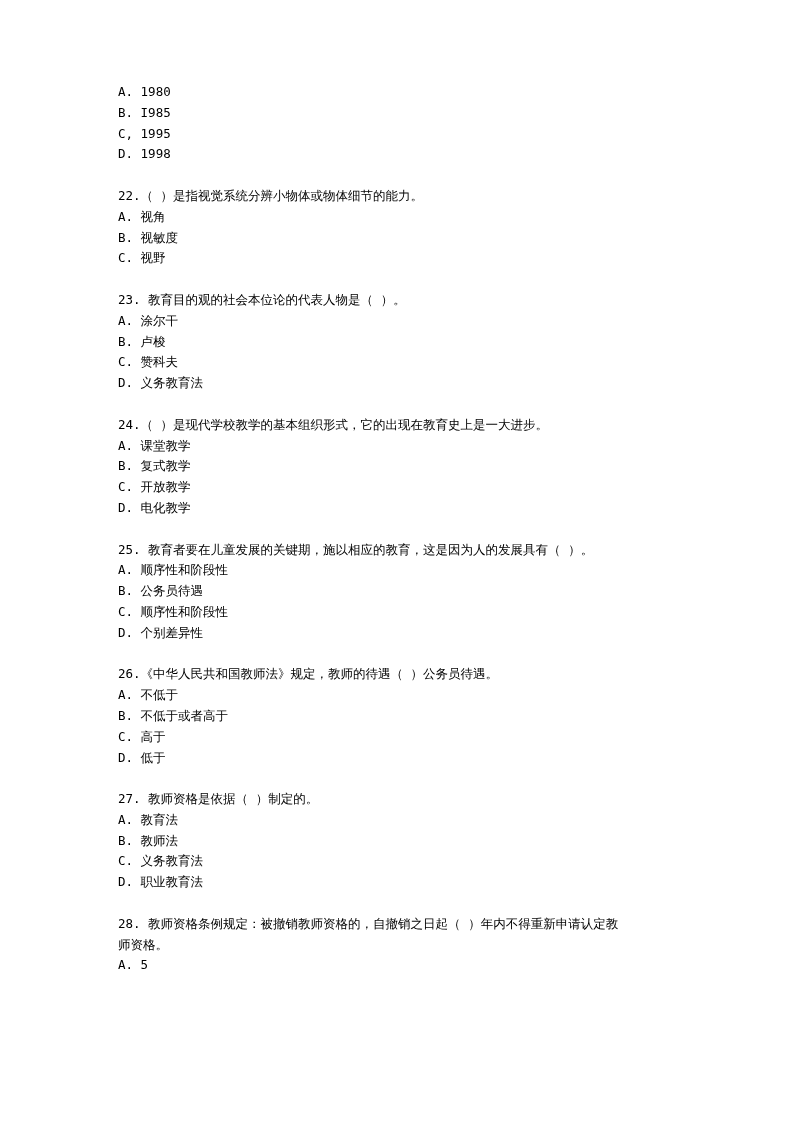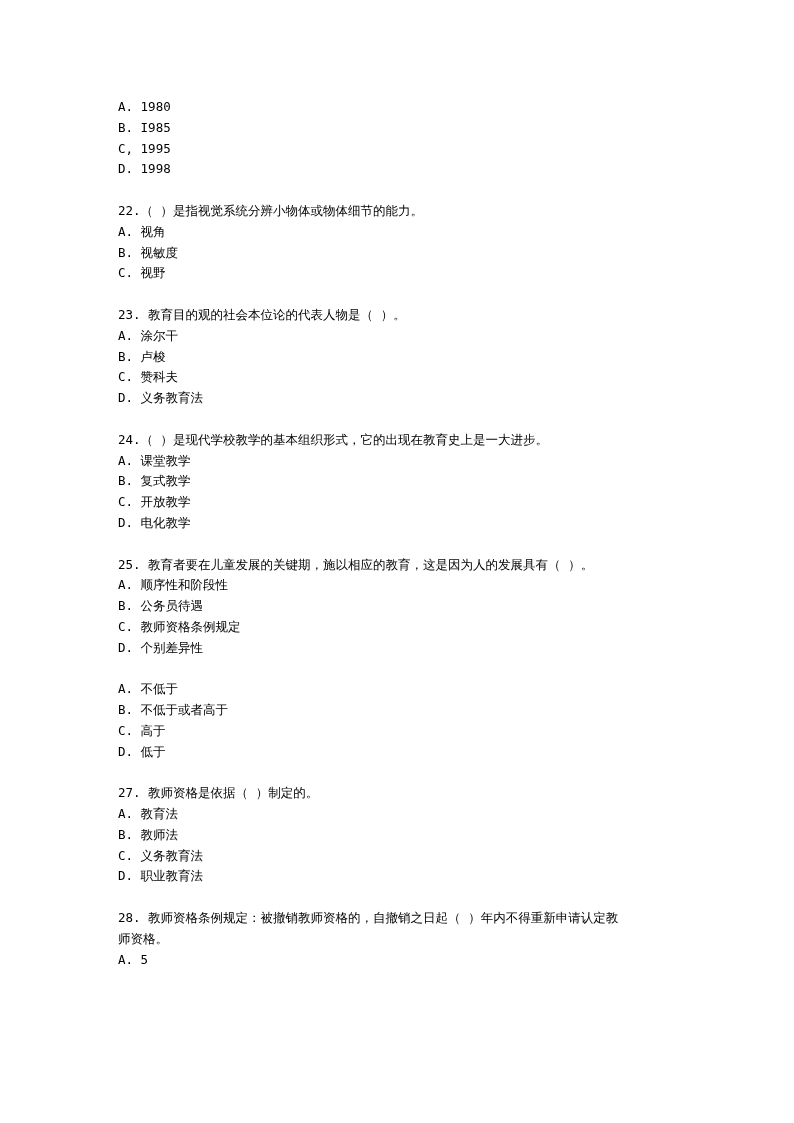--- a/index.html
+++ b/index.html
@@ -1,18 +1,18 @@
 <!DOCTYPE html>
 <html><head>
   <meta charset="utf-8">
   <style>
     html, body { margin:0; padding:0; background:#ffffff; }
     body { width:794px; height:1123px; position:relative; overflow:hidden;
       font-family: "DejaVu Sans Mono", "Liberation Mono", monospace; color:#000; }
-    .page { position:absolute; left:118px; top:97px; width:570px; }
+    .page { position:absolute; left:118px; top:82px; width:570px; }
     .line { font-size:12.5px; line-height:20.8px; height:20.8px; white-space:pre; letter-spacing:0px; }
     .gap { height:20.8px; }
   </style>
 </head>
 <body>
 
 <div class="page">
   <div class="line">A. 1980</div>
   <div class="line">B. I985</div>
   <div class="line">C, 1995</div>
@@ -35,24 +35,25 @@
   <div class="line">24.（ ）是现代学校教学的基本组织形式，它的出现在教育史上是一大进步。</div>
   <div class="line">A. 课堂教学</div>
   <div class="line">B. 复式教学</div>
   <div class="line">C. 开放教学</div>
   <div class="line">D. 电化教学</div>
   <div class="gap"></div>
 
   <div class="line">25. 教育者要在儿童发展的关键期，施以相应的教育，这是因为人的发展具有（ ）。</div>
   <div class="line">A. 顺序性和阶段性</div>
   <div class="line">B. 公务员待遇</div>
-  <div class="line">C. 教师资格条例规定</div>
+  <div class="line">C. 顺序性和阶段性</div>
   <div class="line">D. 个别差异性</div>
   <div class="gap"></div>
 
+  <div class="line">26.《中华人民共和国教师法》规定，教师的待遇（ ）公务员待遇。</div>
   <div class="line">A. 不低于</div>
   <div class="line">B. 不低于或者高于</div>
   <div class="line">C. 高于</div>
   <div class="line">D. 低于</div>
   <div class="gap"></div>
 
   <div class="line">27. 教师资格是依据（ ）制定的。</div>
   <div class="line">A. 教育法</div>
   <div class="line">B. 教师法</div>
   <div class="line">C. 义务教育法</div>

